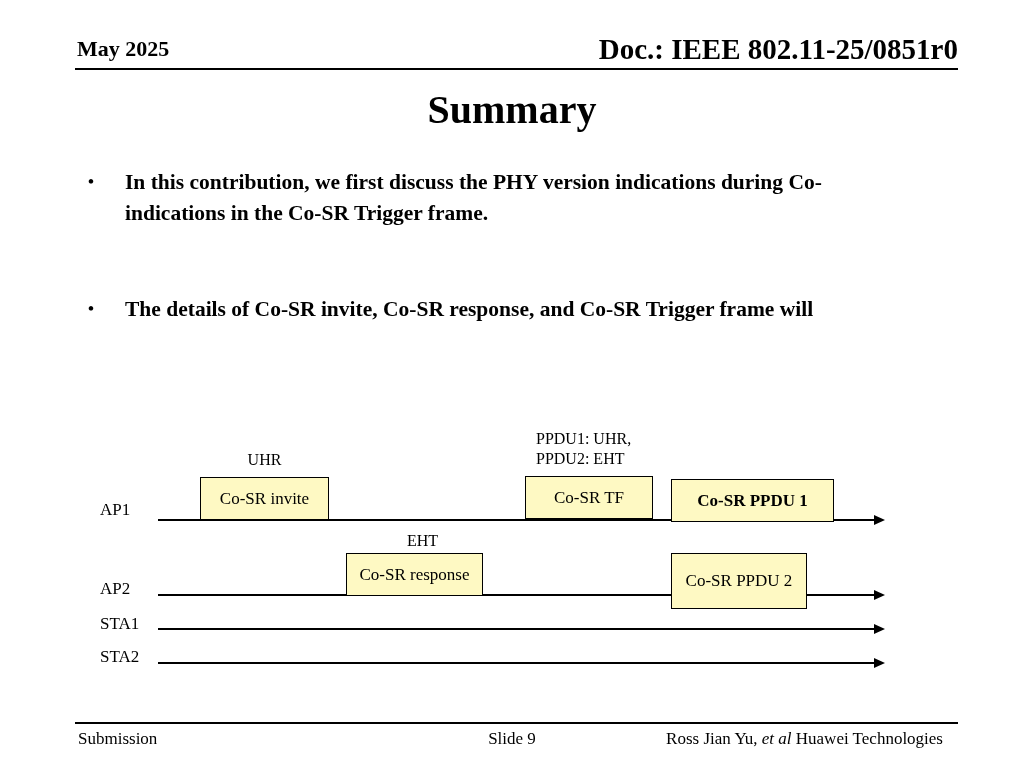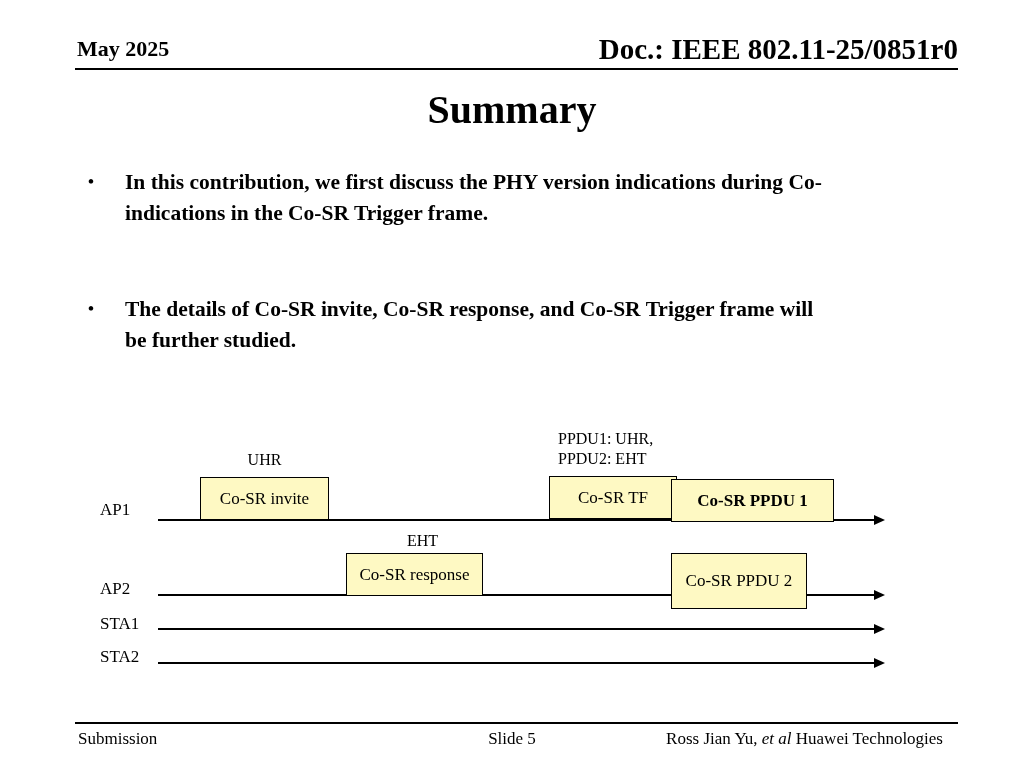--- a/index.html
+++ b/index.html
@@ -74,29 +74,29 @@
   .arrow-sta2 { top: 658px; }
 
   .frame-box {
     border: 1.5px solid #000000;
     background: #fef9c3;
     display: flex; align-items: center; justify-content: center;
     font-size: 17px; line-height: 20px;
     text-align: center;
   }
   .box-invite   { left: 200px; top: 477px; width: 129px; height: 43px; }
-  .box-tf       { left: 525px; top: 476px; width: 128px; height: 43px; margin-left: 24px; }
+  .box-tf       { left: 525px; top: 476px; width: 128px; height: 43px; }
   .box-ppdu1    { left: 671px; top: 479px; width: 163px; height: 43px; font-weight: bold; }
   .box-response { left: 346px; top: 553px; width: 137px; height: 43px; }
   .box-ppdu2    { left: 671px; top: 553px; width: 136px; height: 56px; }
 
   .anno { font-size: 16px; line-height: 20px; }
   .anno-uhr { left: 200px; top: 450px; width: 129px; text-align: center; }
   .anno-eht { left: 354px; top: 531px; width: 137px; text-align: center; }
-  .anno-ppdu { left: 558px; top: 429px; text-align: left; }
+  .anno-ppdu { left: 536px; top: 429px; text-align: left; }
   .anno-ppdu span { display: block; }
 
   
   .footer-rule {
     left: 75px; top: 722px; width: 883px; height: 2px;
     background: #000000;
   }
   .footer-left {
     left: 78px; top: 728px;
     font-size: 17px; line-height: 21px;
@@ -126,21 +126,20 @@
   <div class="bullet-text">
     <span class="bullet-line">In this contribution, we first discuss the PHY version indications during Co-</span>
     <span class="bullet-line">indications in the Co-SR Trigger frame.</span>
   </div>
 </div>
 
 <div class="abs bullet-item b2">
   <span class="bullet-marker">•</span>
   <div class="bullet-text">
     <span class="bullet-line">The details of Co-SR invite, Co-SR response, and Co-SR Trigger frame will</span>
-    <span class="bullet-line">be further studied.</span>
   </div>
 </div>
 
 <div>
 
   <span class="abs tl-label lbl-ap1">AP1</span>
   <span class="abs tl-label lbl-ap2">AP2</span>
   <span class="abs tl-label lbl-sta1">STA1</span>
   <span class="abs tl-label lbl-sta2">STA2</span>
 
@@ -163,14 +162,14 @@
   <div class="abs frame-box box-invite">Co-SR invite</div>
   <div class="abs frame-box box-tf">Co-SR TF</div>
   <div class="abs frame-box box-ppdu1">Co-SR PPDU 1</div>
   <div class="abs frame-box box-response">Co-SR response</div>
   <div class="abs frame-box box-ppdu2">Co-SR PPDU 2</div>
 
 </div>
 
 <div class="abs footer-rule"></div>
 <div class="abs footer-left">Submission</div>
-<div class="abs footer-center">Slide 5</div>
+<div class="abs footer-center">Slide 9</div>
 <div class="abs footer-right"><span>Ross Jian Yu, </span><span class="it">et al</span><span> Huawei Technologies</span></div>
 
 </body></html>

